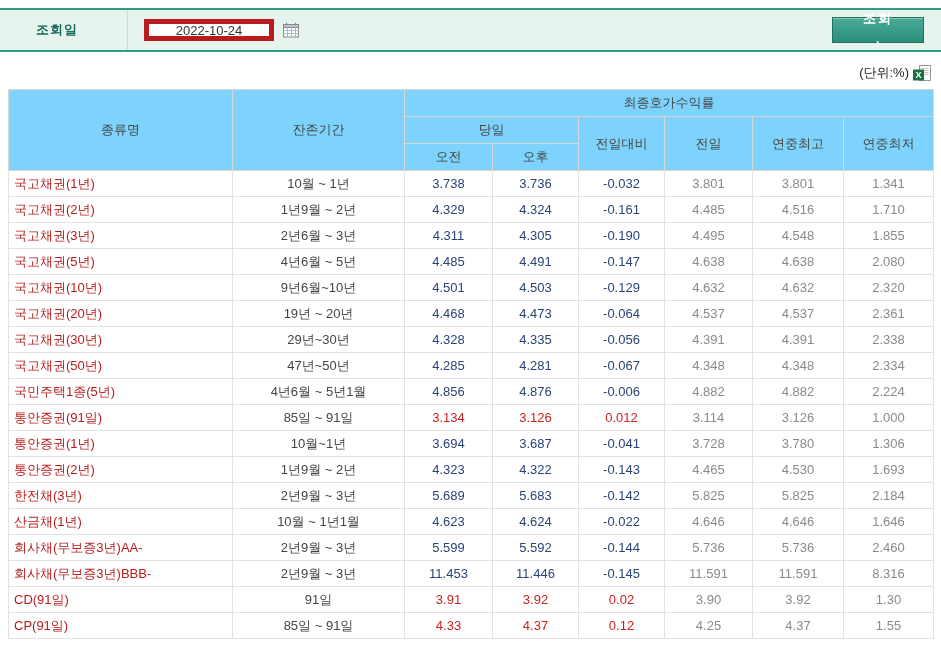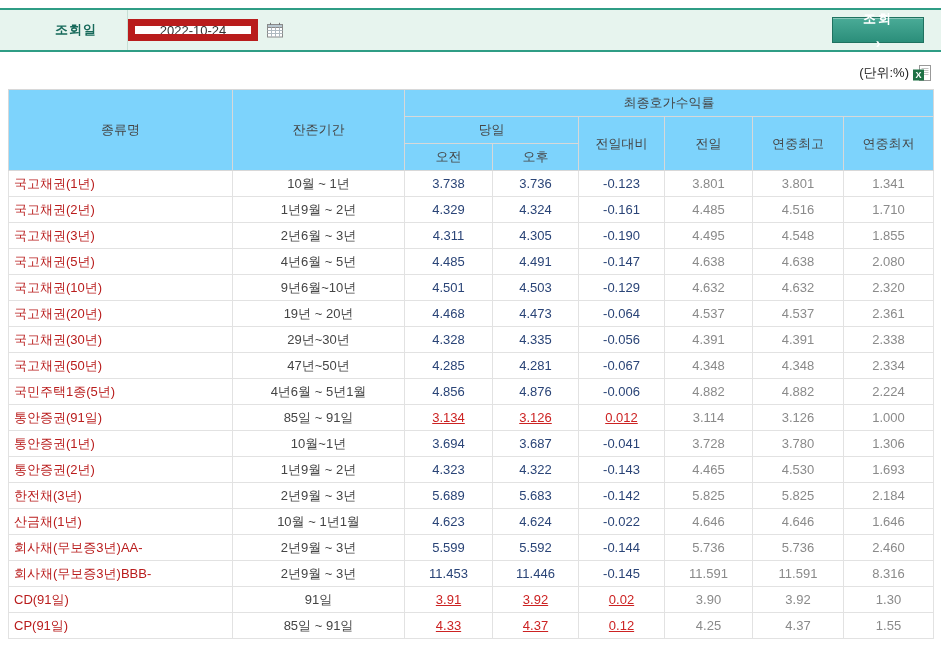--- a/index.html
+++ b/index.html
@@ -12,27 +12,27 @@
   
   .query-bar {
     margin-top:8px; height:44px;
     background:#e7f4ee;
     border-top:2px solid #2f9d85;
     border-bottom:2px solid #2f9d85;
     display:flex; align-items:center;
     position:relative;
   }
   .query-label {
-    width:127px; padding-left:55px;
+    width:127px; padding-left:36px;
     color:#17695a; font-size:13px; font-weight:bold; letter-spacing:1px;
   }
   .bar-divider { width:1px; align-self:stretch; background:#c7ded4; }
   .date-input {
-    margin-left:0; width:130px; height:22px;
-    border:7px solid #b91c1c; background:#fff;
+    margin-left:16px; width:130px; height:22px;
+    border:5px solid #b91c1c; background:#fff;
     text-align:center; font-size:13px; color:#333;
     font-family:"Liberation Sans","DejaVu Sans",sans-serif;
   }
   .calendar-btn {
     margin-left:7px; width:20px; height:18px;
     background:transparent; border:none; cursor:pointer;
     display:flex; align-items:center; justify-content:center;
   }
   .search-btn {
     position:absolute; right:17px; top:50%; transform:translateY(-50%);
@@ -66,21 +66,21 @@
     border:1px solid #d8d8d8; background:#7dd3fc;
     font-weight:normal; color:#454545; font-size:13px;
     height:27px;
   }
   .yield td {
     border:1px solid #e2e2e2; background:#fff;
     height:26px; font-size:13px; text-align:center; color:#444;
   }
   .yield td.type { text-align:left; padding-left:5px; color:#b91c1c; }
   .dir-down td.val { color:var(--down,#2a4477); }
-  .dir-up td.val { color:var(--up,#cc2222);text-decoration:underline; }
+  .dir-up td.val { color:var(--up,#cc2222); }
   .yield td.muted { color:var(--muted,#8a8a8a); }
 </style>
 </head>
 <body>
 
 <div class="query-bar">
   <span class="query-label">조회일</span>
   <span class="bar-divider"></span>
   <input class="date-input" type="text" value="2022-10-24" style="">
   <button class="calendar-btn">
@@ -145,21 +145,21 @@
       <th>오전</th>
       <th>오후</th>
     </tr>
   </thead>
   <tbody id="yield-rows">
       <tr class="dir-down">
         <td class="type">국고채권(1년)</td>
         <td class="period">10월 ~ 1년</td>
         <td class="val">3.738</td>
         <td class="val">3.736</td>
-        <td class="val">-0.123</td>
+        <td class="val">-0.032</td>
         <td class="muted">3.801</td>
         <td class="muted">3.801</td>
         <td class="muted">1.341</td>
       </tr>
       <tr class="dir-down">
         <td class="type">국고채권(2년)</td>
         <td class="period">1년9월 ~ 2년</td>
         <td class="val">4.329</td>
         <td class="val">4.324</td>
         <td class="val">-0.161</td>

